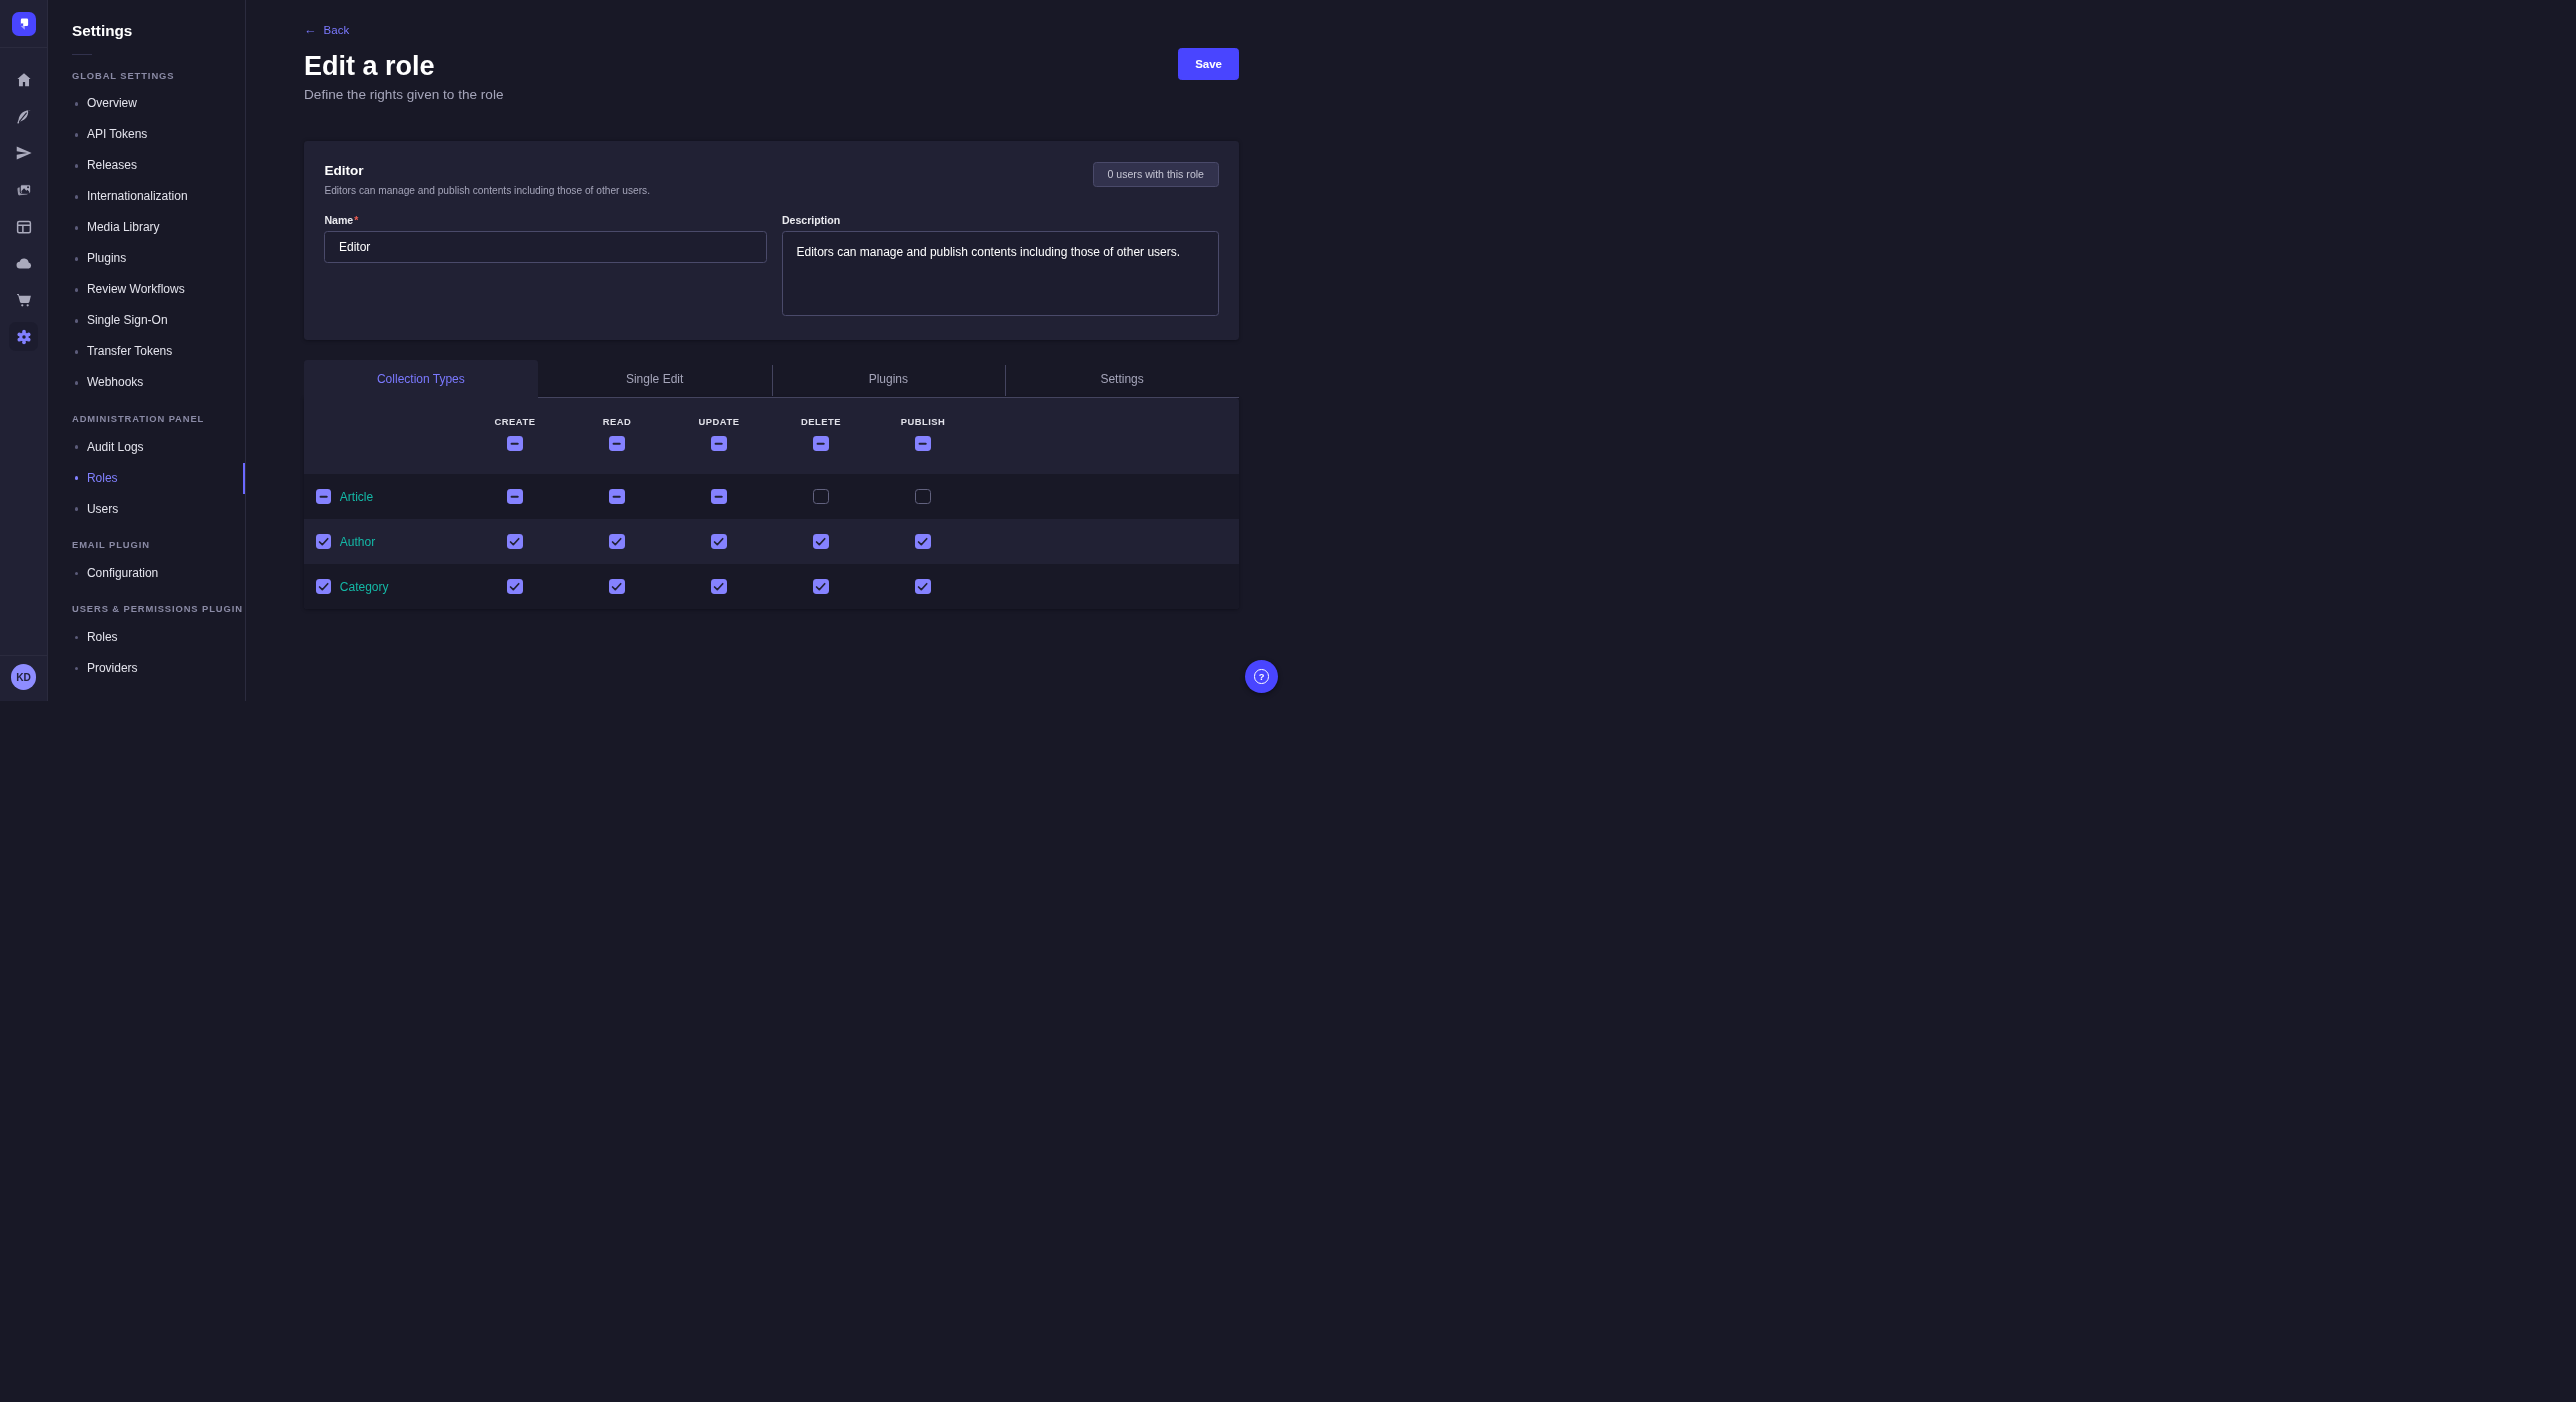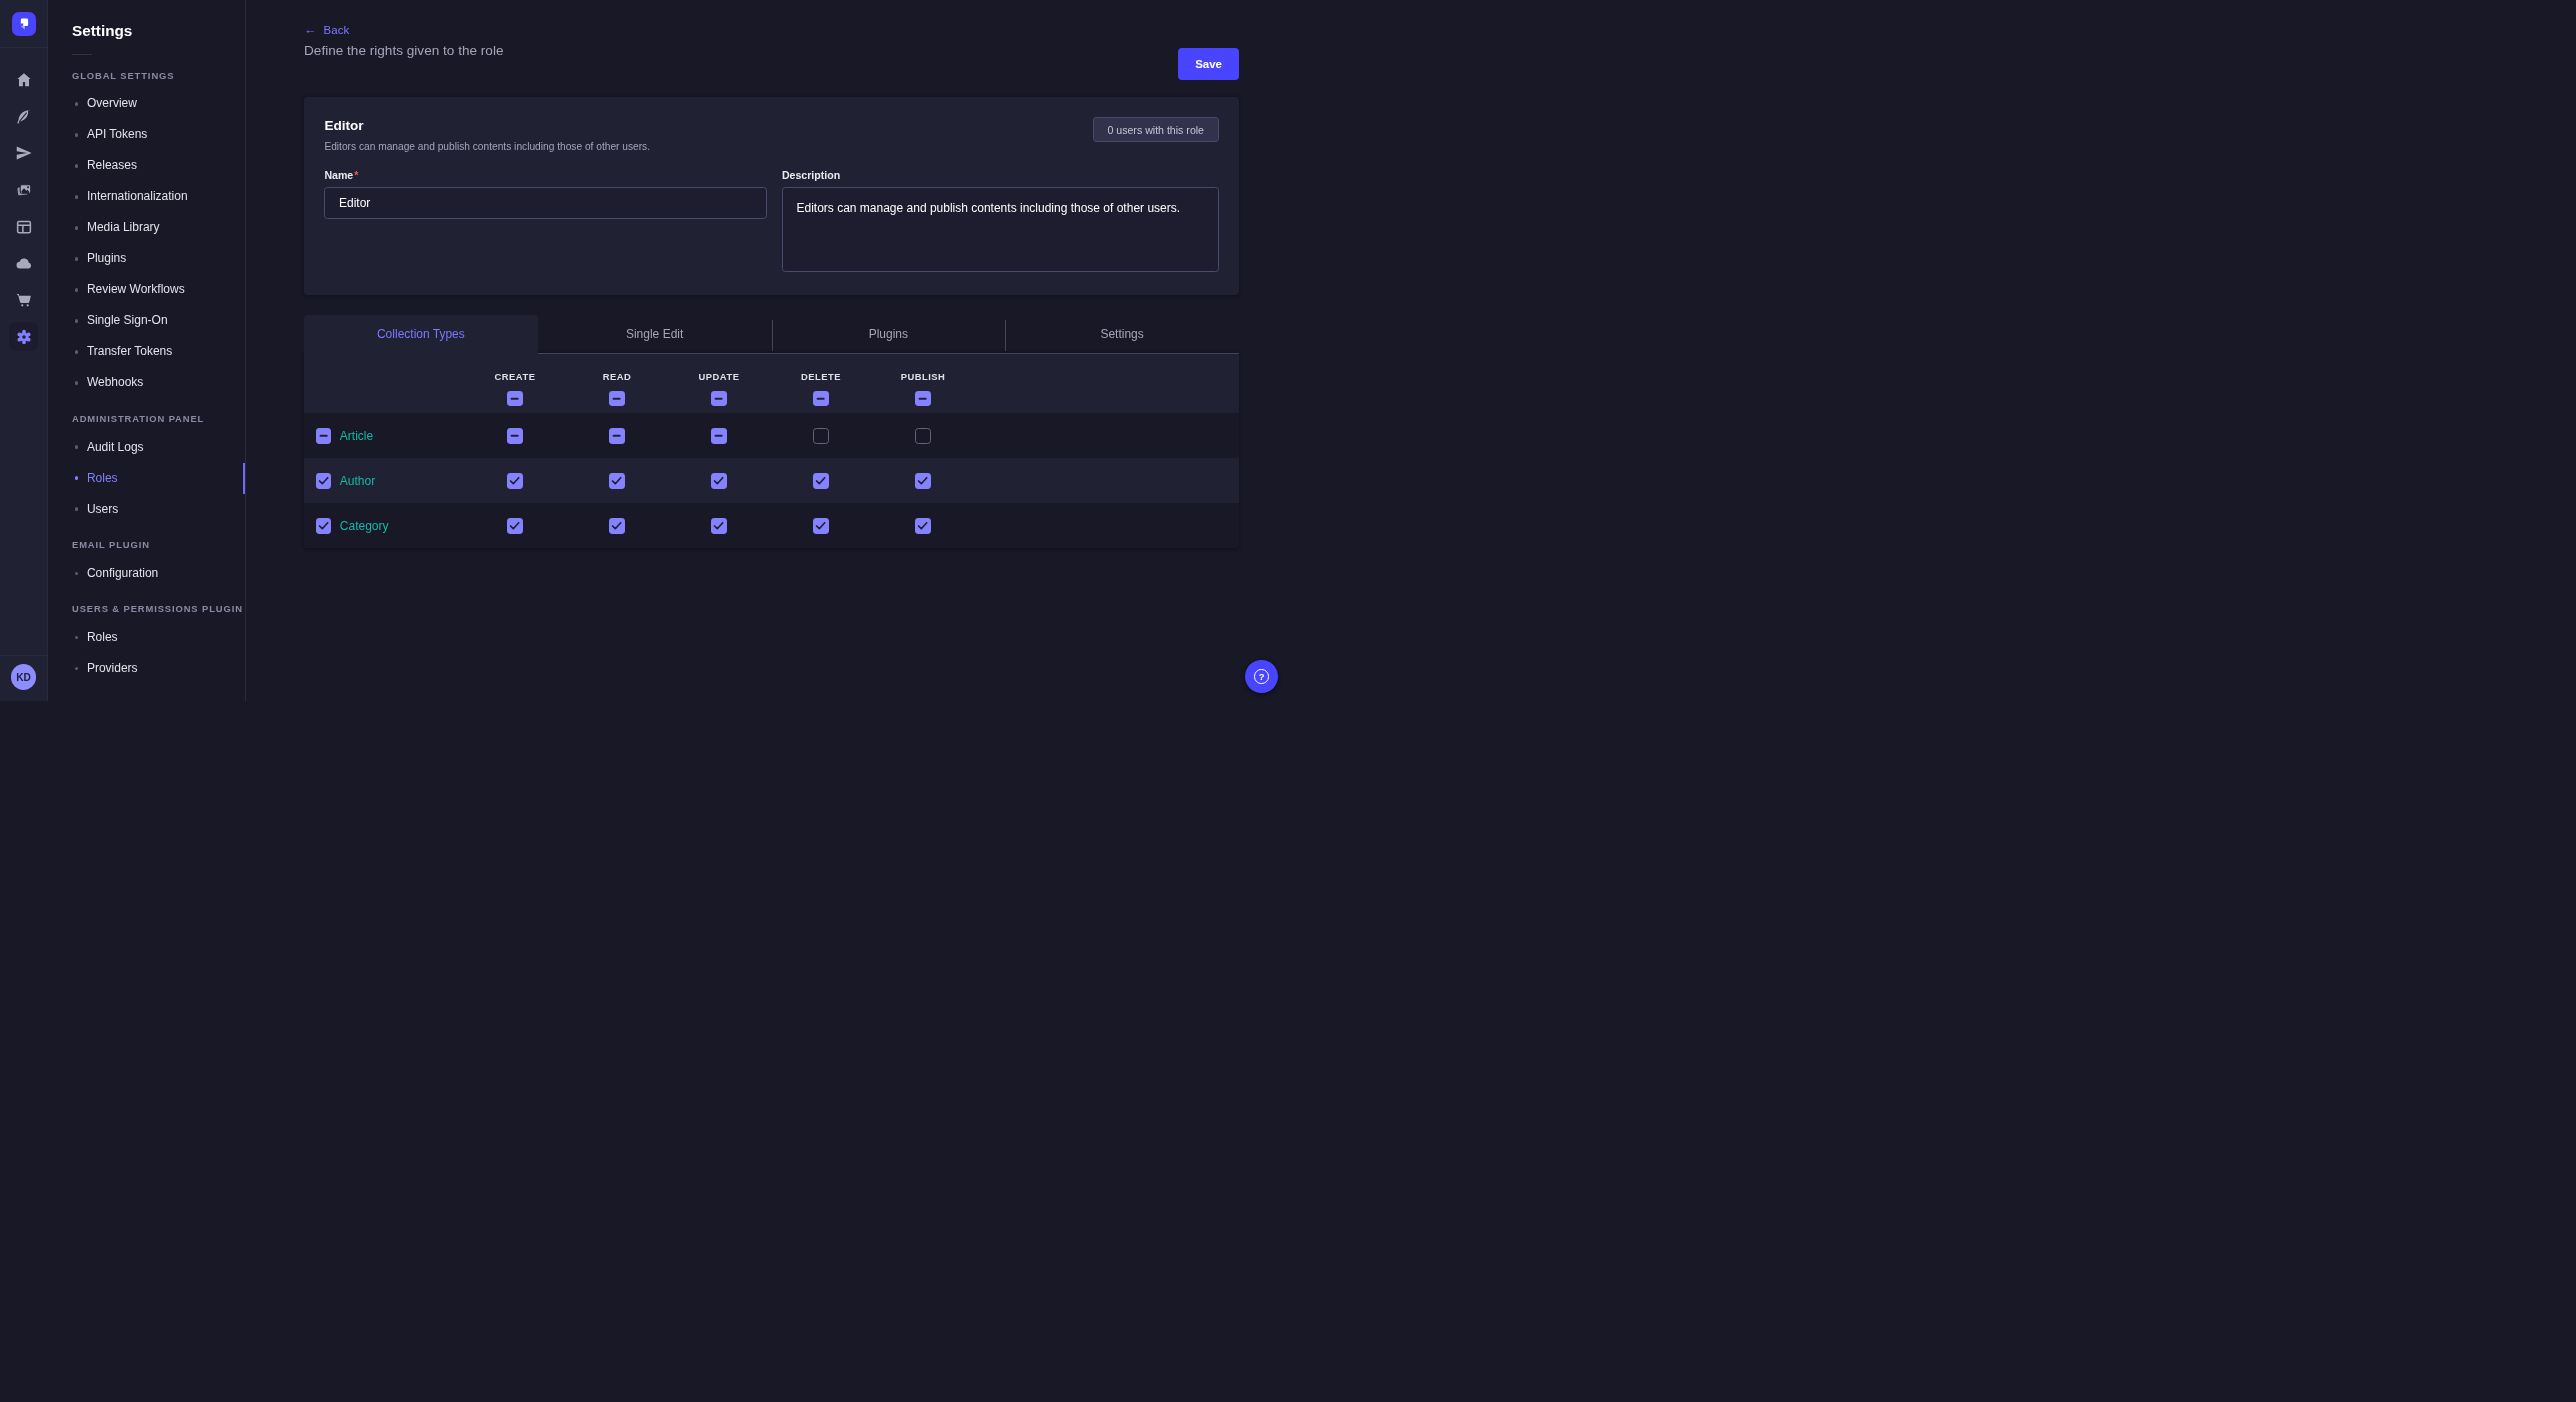--- a/index.html
+++ b/index.html
@@ -55,21 +55,21 @@
 
   
   .tabs-wrap { margin-top:20.4px; }
   .tab-bar { display:grid; grid-template-columns:repeat(4,1fr); height:38px; position:relative; }
   .tab-bar::after { content:''; position:absolute; left:25%; right:0; bottom:0; height:0.9px; background:#44445f; }
   .tab { display:flex; align-items:center; justify-content:center; font-size:12px; color:#a5a5ba; cursor:pointer; position:relative; }
   .tab.sep::before { content:''; position:absolute; left:0; top:4.3px; bottom:2.6px; width:0.9px; background:#44445f; }
   .tab.active { background:#212134; border-radius:3.4px 3.4px 0 0; color:#7b79ff; font-weight:500; }
   .panel { background:#212134; border-radius:0 3.4px 3.4px 3.4px; overflow:hidden; box-shadow:0 0.9px 3.4px rgba(3,3,8,0.35); }
   .perm-grid { display:grid; grid-template-columns:160px repeat(5,102px) 1fr; }
-  .perm-header { height:60px; }
+  .perm-header { height:76px; }
   .ph-cell { display:flex; flex-direction:column; align-items:center; }
   .ph-cell .col-lbl { margin-top:18px; font-size:9.4px; font-weight:700; letter-spacing:0.5px; color:#e0e0e8; line-height:12px; }
   .ph-cell .cb { margin-top:7.7px; }
   .perm-row { height:45px; align-items:center; }
   .perm-row.stripe { background:#181826; }
   .row-label-cell { display:flex; align-items:center; gap:8.5px; padding-left:12px; }
   .row-label-cell .row-lbl { font-size:12px; color:#14b8a6; }
   .cb-cell { display:flex; justify-content:center; }
   .cb { width:15.3px; height:15.3px; border-radius:3.4px; cursor:pointer; flex-shrink:0; }
   .cb.checked, .cb.indeterminate { background:#8582ff; }
@@ -249,20 +249,21 @@
       </nav>
   </div>
 
   <div class="main">
 
     <div class="back-row">
       <span class="back-arrow">←</span>
       <span class="back-label">Back</span>
     </div>
 
+    <h1 class="page-title">Edit a role</h1>
     <p class="page-subtitle">Define the rights given to the role</p>
     <button class="save-btn">Save</button>
 
     
     <div class="role-card">
       <div class="card-head">
         <div>
           <h2 class="card-title">Editor</h2>
           <p class="card-subtitle">Editors can manage and publish contents including those of other users.</p>
         </div>

